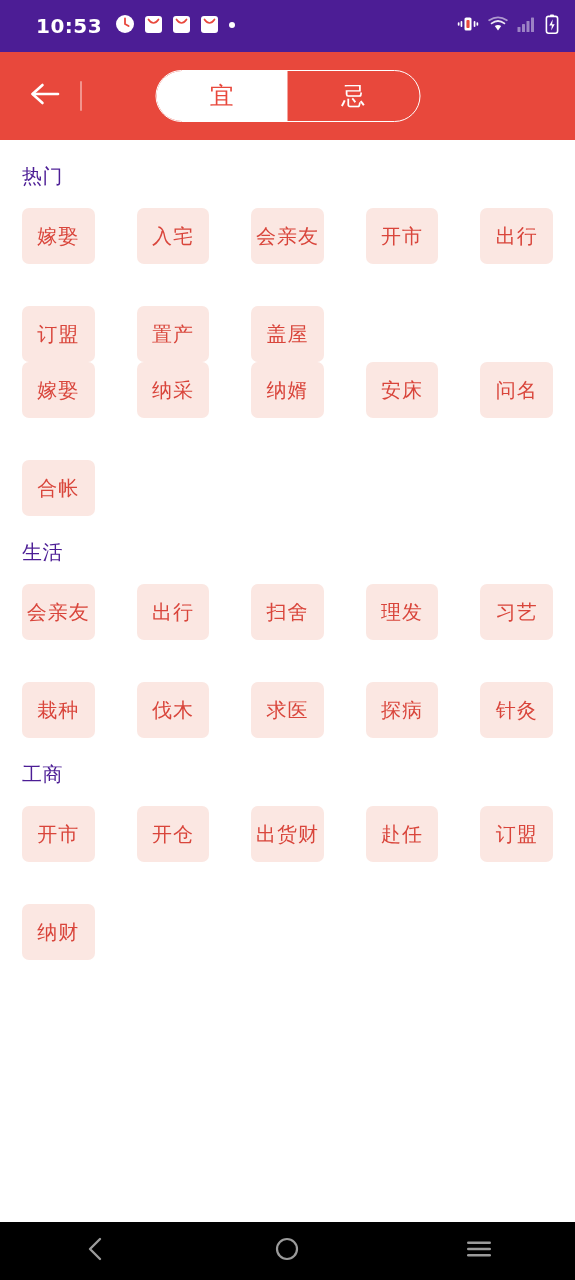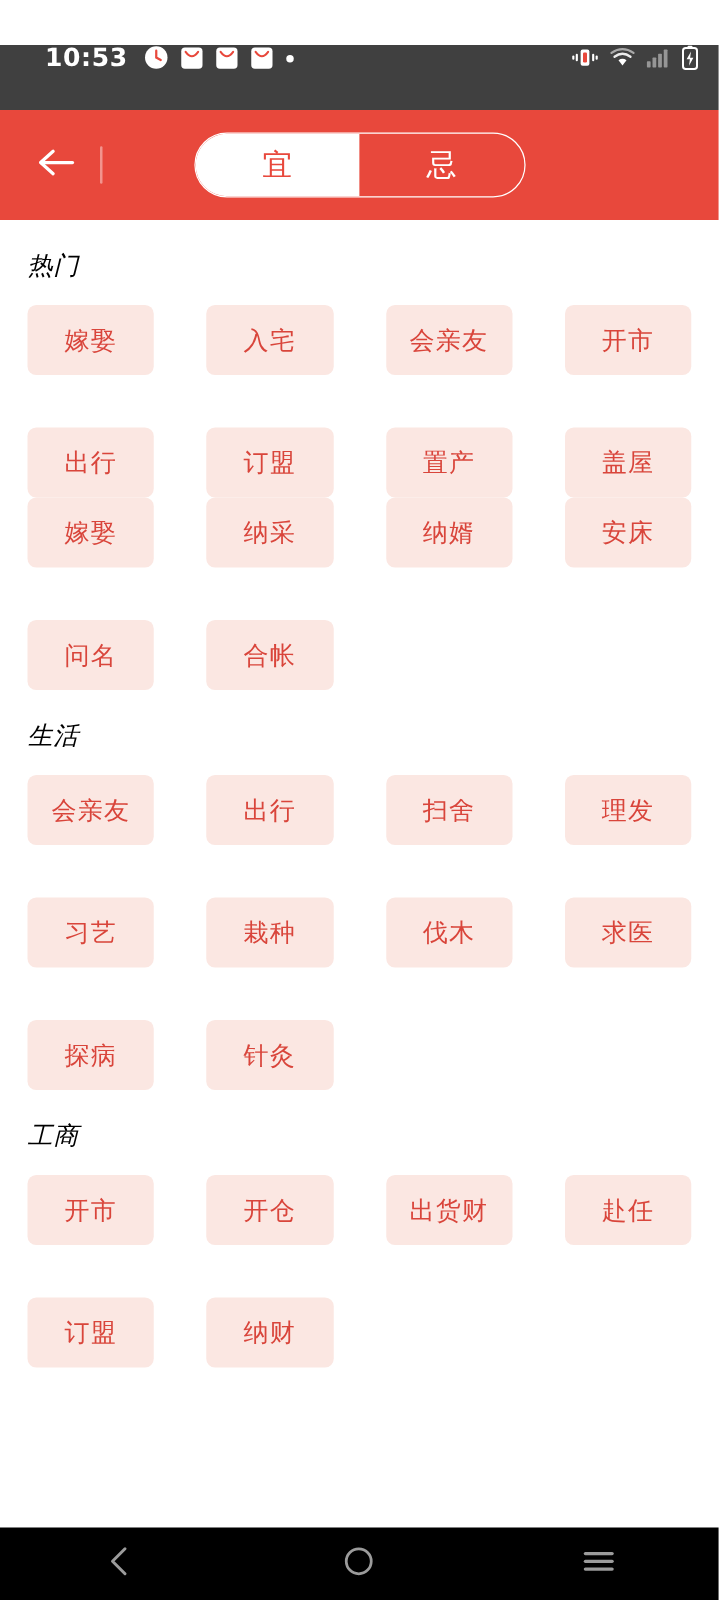--- a/index.html
+++ b/index.html
@@ -7,24 +7,23 @@
     width:575px;height:1280px;
     background:#ffffff;
     font-family:"DejaVu Sans","Liberation Sans",sans-serif;
     overflow:hidden;
     position:relative;
   }
   #app{width:575px;height:1280px;position:relative;display:flex;flex-direction:column;}
 
   
   .statusbar{
-    height:52px;background:#404040;flex:0 0 auto;
-    display:flex;align-items:flex-start;padding:0 16px 0 36px;
+    height:52px;background:#4c1d95;flex:0 0 auto;
+    display:flex;align-items:center;padding:0 16px 0 36px;
     box-sizing:border-box;
-    margin-top:36px;
   }
   .sb-time{
     color:#ffffff;font-size:20px;font-weight:bold;letter-spacing:.5px;
     line-height:1;white-space:nowrap;
   }
   .sb-left-icons{display:flex;align-items:center;gap:9px;margin-left:13px;}
   .sb-right{margin-left:auto;display:flex;align-items:center;gap:9px;}
   .ic{display:block;}
 
   
@@ -54,27 +53,26 @@
   .seg.active{background:#ffffff;color:#E8483C;}
   .seg.inactive{background:transparent;color:#ffffff;}
 
   
   .content{
     flex:1 1 auto;background:#ffffff;overflow:hidden;
     padding:0 22px;box-sizing:border-box;position:relative;
   }
   .section{margin:0;}
   .section-title{
-    font-size:20px;color:#000000;line-height:1;
+    font-size:20px;color:#4c1d95;line-height:1;
     padding-top:26px;padding-bottom:22px;
     letter-spacing:.5px;
-    font-style:italic;
   }
   .chip-grid{
-    display:grid;grid-template-columns:repeat(4,1fr);
+    display:grid;grid-template-columns:repeat(5,1fr);
     column-gap:21px;row-gap:17px;gap:42px;
   }
   .chip{
     height:56px;background:#FBE7E2;border-radius:7px;
     display:flex;align-items:center;justify-content:center;
     color:#D9453B;font-size:20px;line-height:1;letter-spacing:1px;
     box-sizing:border-box;
   }
 
   

